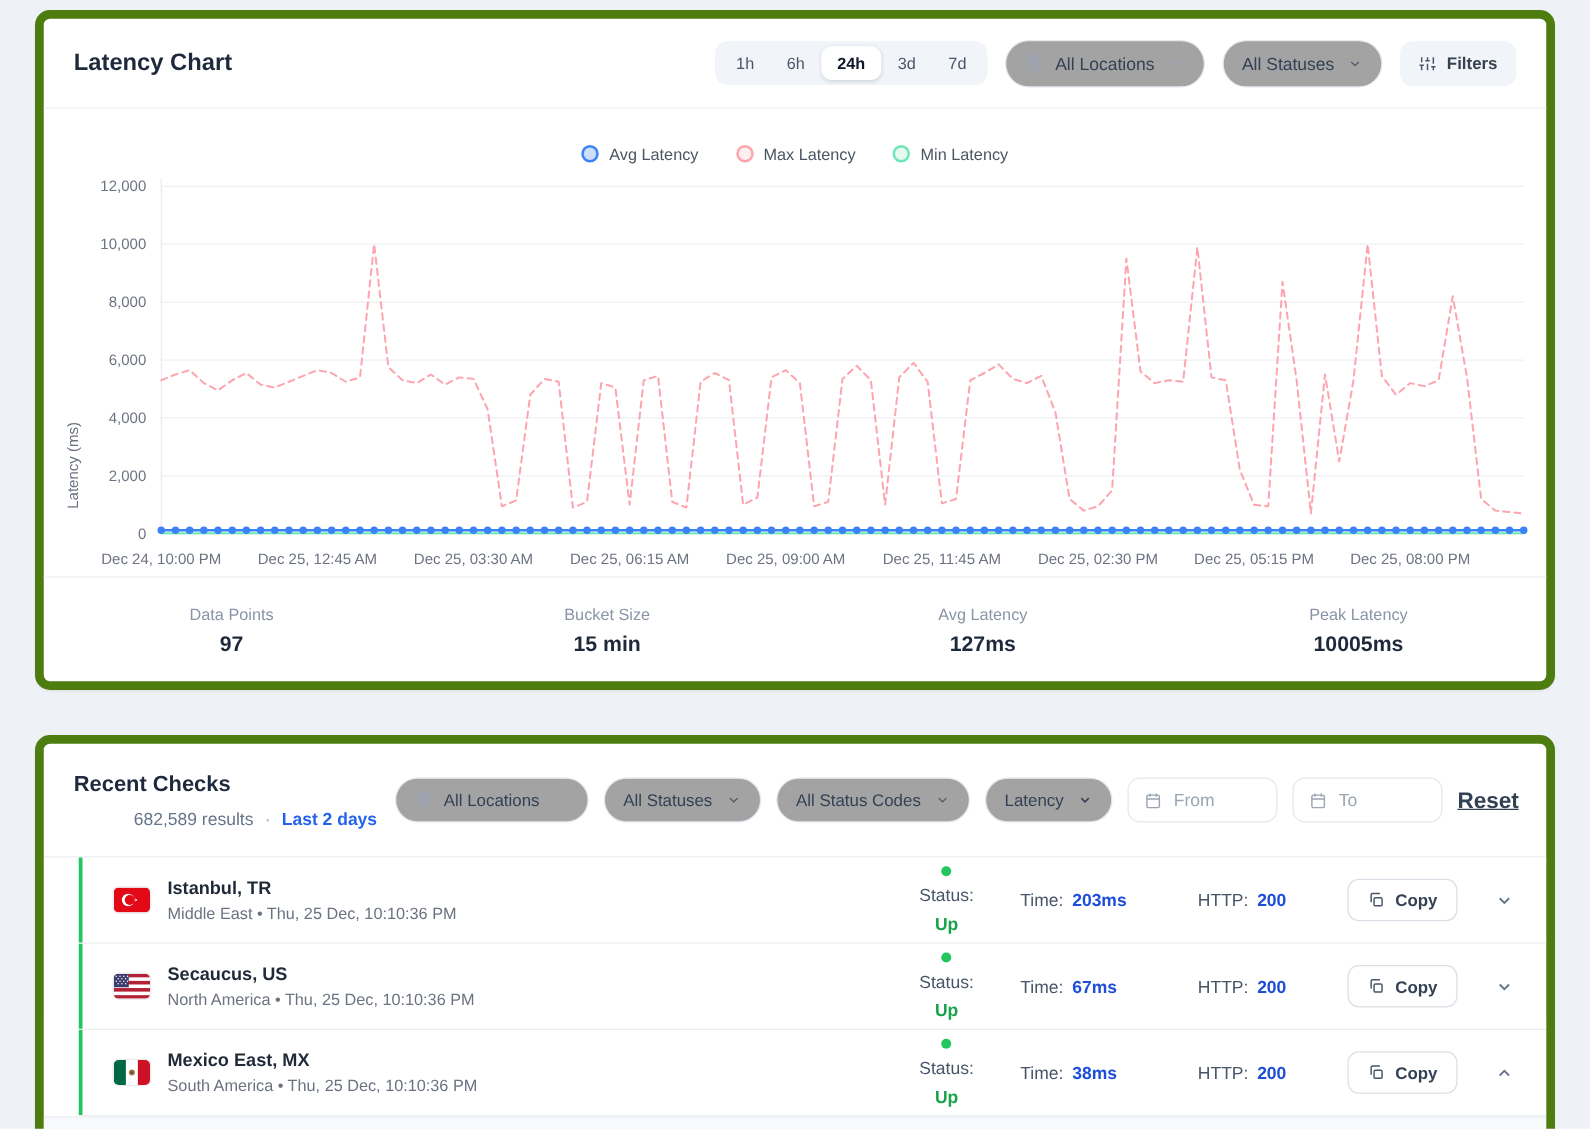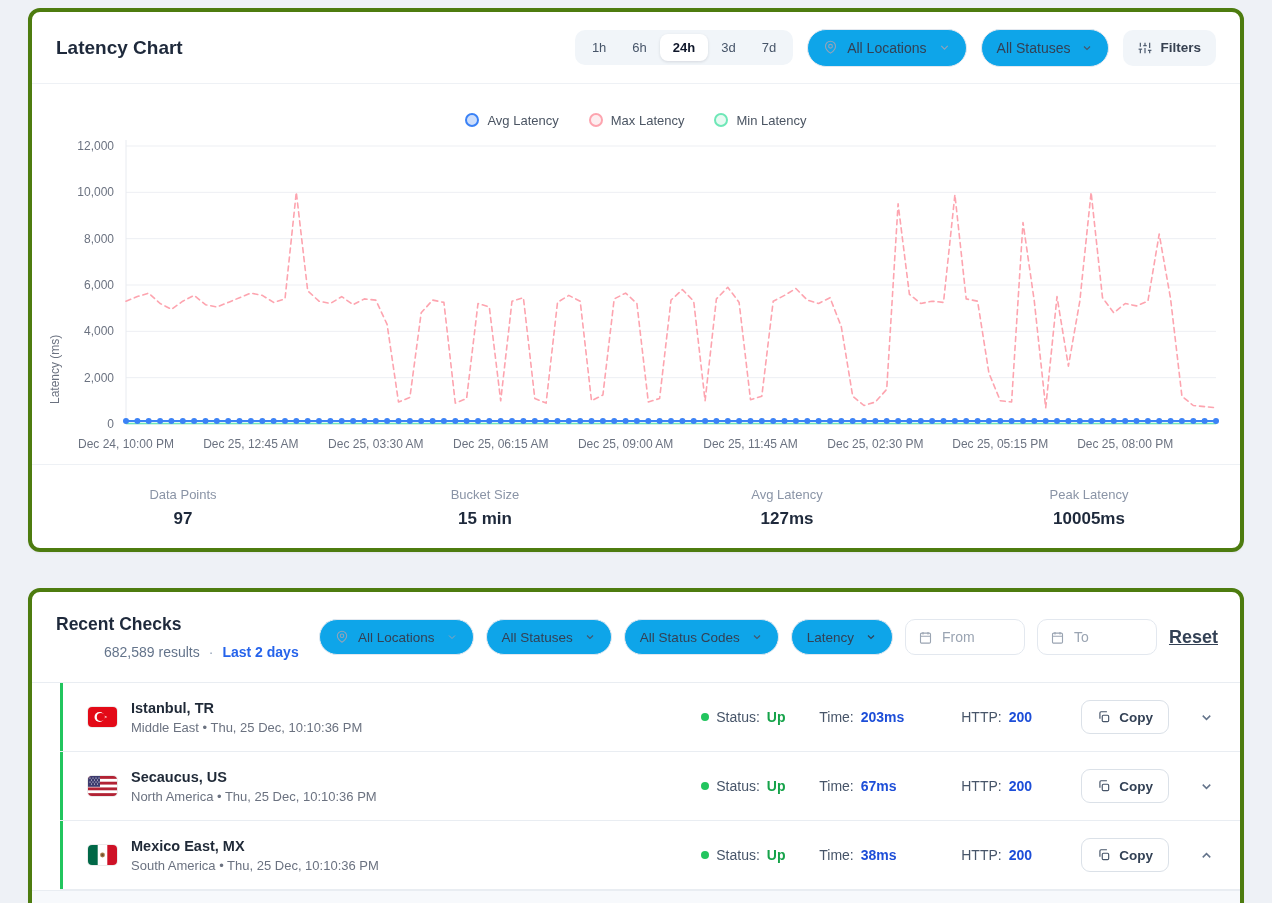--- a/index.html
+++ b/index.html
@@ -1,28 +1,28 @@
 <!DOCTYPE html>
 <html><head>
 <meta charset="utf-8">
 <style>
   * { margin:0; padding:0; box-sizing:border-box; }
   html,body { width:1272px; height:903px; overflow:hidden; }
   body { background:#eef1f6; font-family:"Liberation Sans", sans-serif; position:relative; color:#1e293b; }
-  .card { position:absolute; background:#fff; border:4px solid #4d7c0f; border-radius:12px; box-shadow:0 1px 2px rgba(16,24,40,.05); }
+  .card { position:absolute; background:#fff; border:7px solid #4d7c0f; border-radius:12px; box-shadow:0 1px 2px rgba(16,24,40,.05); }
 
   
   #latency-card { left:28px; top:8px; width:1216px; height:544px; }
   .lat-header { display:flex; justify-content:space-between; align-items:center; height:72px; padding:0 24px; border-bottom:1px solid #eef1f5; }
   .lat-title { font-size:19px; font-weight:700; color:#1e293b; }
   .header-controls { display:flex; align-items:center; gap:14px; }
   .seg { display:flex; align-items:center; background:#f1f5f9; border-radius:10px; padding:4px; }
   .seg-item { padding:6px 13px; font-size:13px; color:#475569; border-radius:8px; cursor:pointer; }
   .seg-item.active { background:#fff; color:#0f172a; font-weight:700; box-shadow:0 1px 3px rgba(15,23,42,.12); }
-  .pill { display:flex; align-items:center; gap:9px; border:1px solid #e3e8ef; border-radius:19px; height:38px; padding:0 15px; background:#0ea5e9; font-size:14px; color:#334155; cursor:pointer; }
+  .pill { display:flex; align-items:center; gap:9px; border:1px solid #e3e8ef; border-radius:19px; height:38px; padding:0 15px; background:#a3a3a3; font-size:14px; color:#334155; cursor:pointer; }
   .pill .chev { margin-left:2px; display:flex; }
   .gray-btn { display:flex; align-items:center; gap:8px; background:#f1f5f9; border:none; border-radius:10px; height:36px; padding:0 15px; font-size:13.5px; color:#374151; font-weight:600; cursor:pointer; font-family:inherit; }
 
   .legend { display:flex; justify-content:center; gap:30px; margin-top:24px; height:24px; align-items:center; }
   .legend-item { display:flex; align-items:center; gap:8px; cursor:pointer; }
   .legend-dot { width:14px; height:14px; border-radius:50%; border:2.5px solid; }
   .legend-label { font-size:13px; color:#4b5563; }
 
   #chart-wrap { position:relative; margin-top:4px; }
   .y-axis-title { position:absolute; left:16px; top:268px; transform:rotate(-90deg); transform-origin:left top; font-size:12px; color:#6b7280; white-space:nowrap; }
@@ -49,21 +49,21 @@
 
   #rows { border-top:1px solid #e9edf2; }
   .check-row { position:relative; height:69px; border-bottom:1px solid #e9edf2; display:flex; align-items:center; background:#fff; cursor:pointer;margin-left:28px; }
   .row-accent { position:absolute; left:0; top:0; bottom:0; width:3px; background:#22c55e; }
   .flag { margin-left:28px; width:29px; height:20px; border-radius:4px; overflow:hidden; box-shadow:0 0 0 1px rgba(0,0,0,.08); flex:0 0 auto; display:flex; }
   .flag svg { width:100%; height:100%; display:block; }
   .row-info { margin-left:14px; }
   .row-loc { font-size:14.5px; font-weight:700; color:#1f2937; }
   .row-meta { font-size:13px; color:#6b7280; margin-top:4px; }
   .row-right { margin-left:auto; display:flex; align-items:center; padding-right:22px; }
-  .st-group { display:flex; align-items:center; gap:7px; width:118px; }
+  .st-group { display:flex; align-items:center; gap:7px; width:118px;flex-direction:column; }
   .st-dot { width:8px; height:8px; border-radius:50%; background:#22c55e; }
   .kv-label { font-size:14px; color:#475569; }
   .kv-val { font-size:14px; font-weight:700; color:#1d4ed8; }
   .up-val { font-size:14px; font-weight:700; color:#16a34a; }
   .time-group { display:flex; align-items:center; gap:7px; width:142px; }
   .http-group { display:flex; align-items:center; gap:7px; width:120px; }
   .copy-btn { display:flex; align-items:center; gap:8px; height:34px; padding:0 15px; border:1px solid #dbe1e8; border-radius:9px; background:#fff; font-size:13.5px; color:#334155; font-weight:600; cursor:pointer; font-family:inherit; }
   .expand-btn { margin-left:26px; background:none; border:none; cursor:pointer; display:flex; padding:4px; }
 
   .details-section { background:#f7f9fc; border-top:1px solid #e9edf2; height:70px; padding:15px 0 0 56px; }

